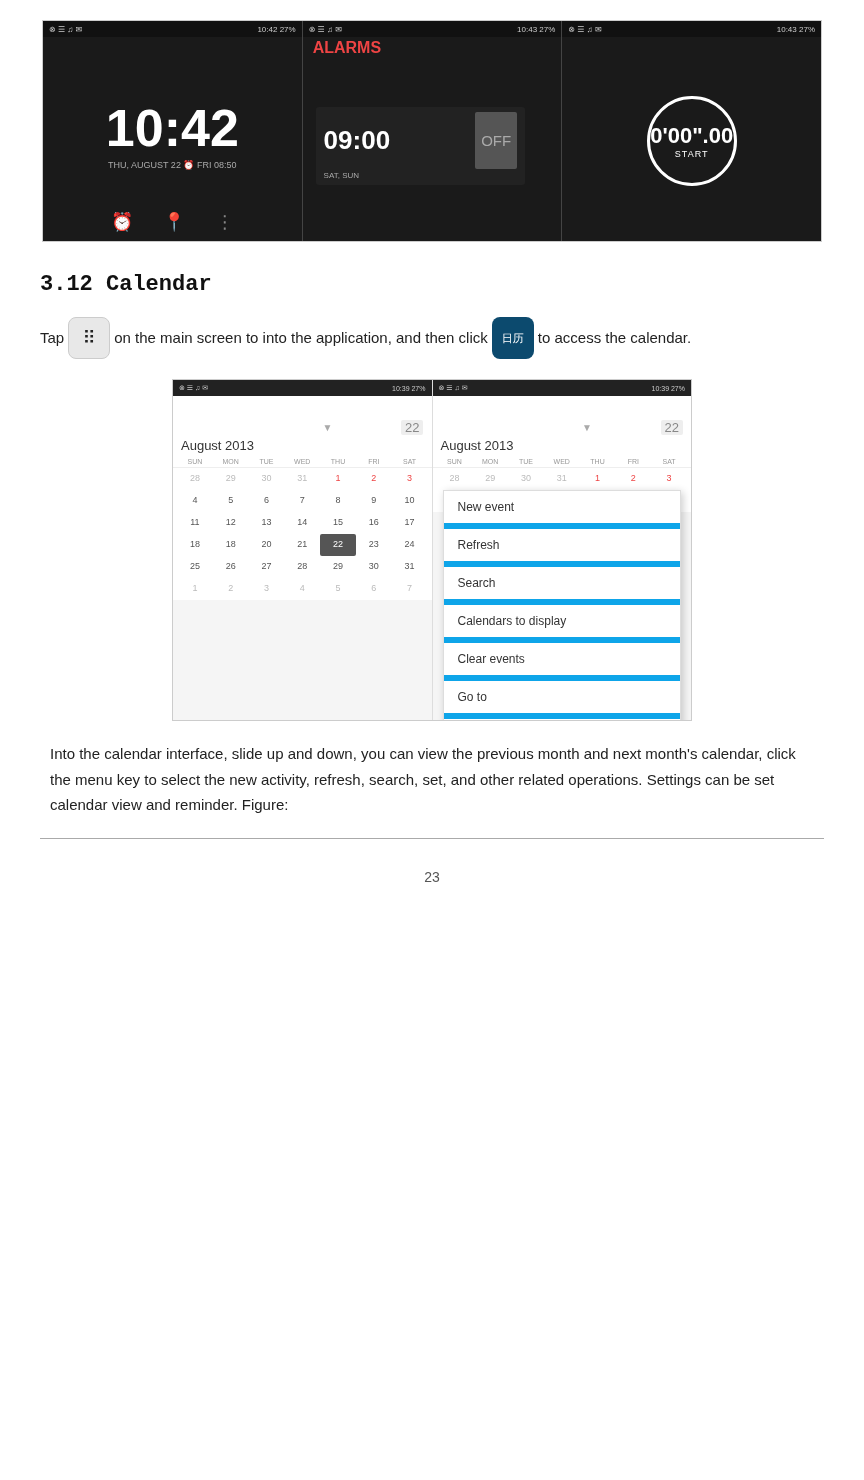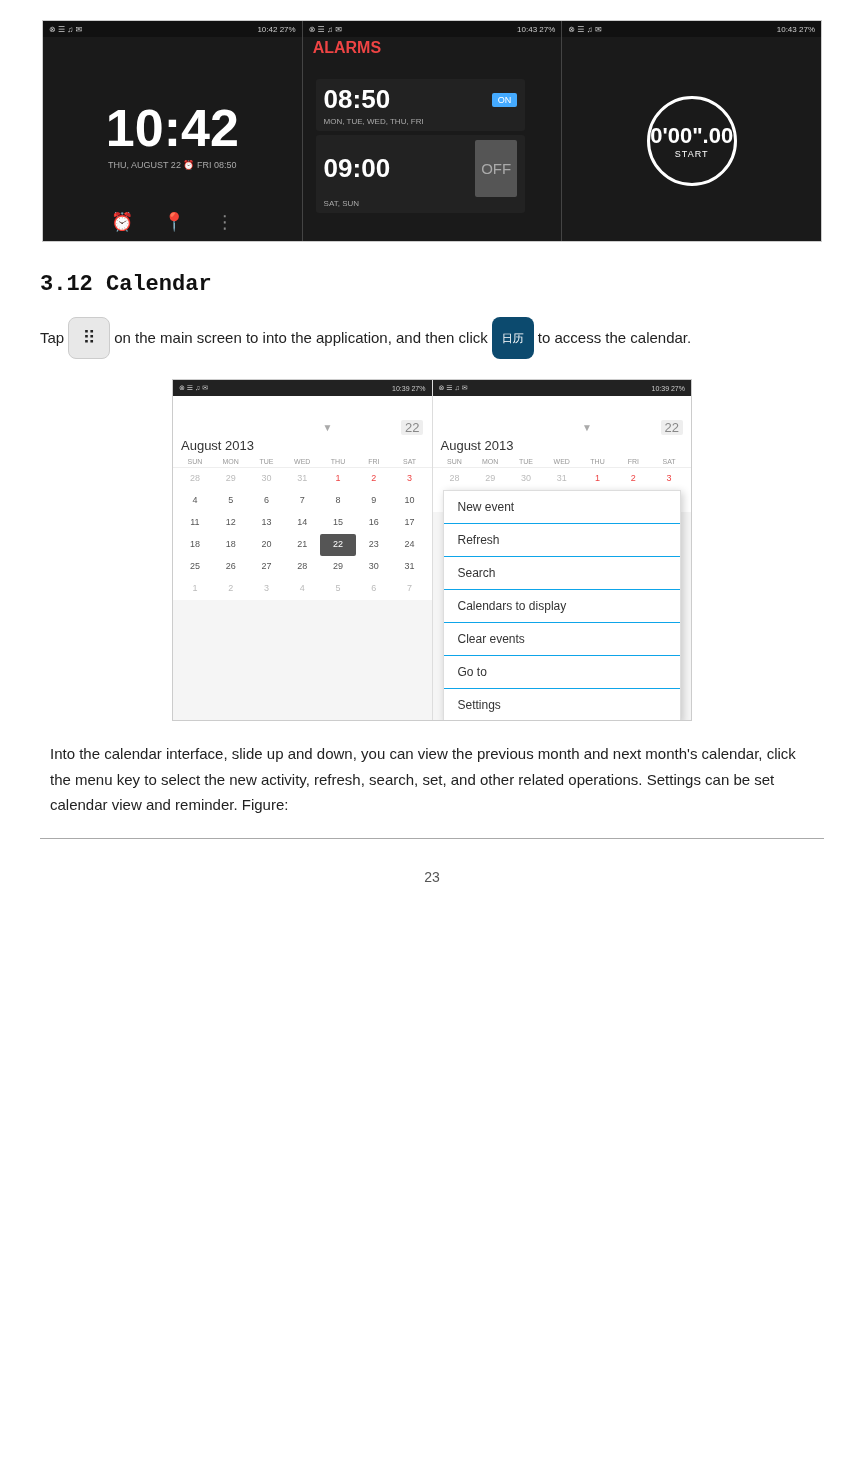--- a/index.html
+++ b/index.html
@@ -265,21 +265,21 @@
       right: 10px;
       background: #fff;
       border: 1px solid #ddd;
       box-shadow: 2px 2px 8px rgba(0,0,0,0.2);
       z-index: 10;
     }
     .context-menu-item {
       padding: 9px 14px;
       font-size: 12px;
       color: #333;
-      border-bottom: 1px solid #0ea5e9;
+      border-bottom: 6px solid #0ea5e9;
       cursor: pointer;
     }
     .context-menu-item:last-child { border-bottom: none; }
 
     
     .bottom-para {
       font-size: 15px;
       line-height: 1.7;
       color: #222;
       margin: 20px 10px;
@@ -318,27 +318,20 @@
     </div>
   </div>
 
   <div class="phone-screen alarm-screen">
     <div class="status-bar">
       <span>⊗ ☰ ♫ ✉</span>
       <span>10:43  27%</span>
     </div>
     <div class="alarm-title">ALARMS</div>
     <div style="margin-top:30px;width:90%;">
-      <div class="alarm-item">
-        <div class="alarm-time-row">
-          <span class="alarm-big-time">08:50</span>
-          <span class="alarm-toggle-on">ON</span>
-        </div>
-        <div class="alarm-days">MON, TUE, WED, THU, FRI</div>
-      </div>
       <div class="alarm-item">
         <div class="alarm-time-row">
           <span class="alarm-big-time">09:00</span>
           <span class="alarm-toggle-off">OFF</span>
         </div>
         <div class="alarm-days">SAT, SUN</div>
       </div>
     </div>
   </div>
 

